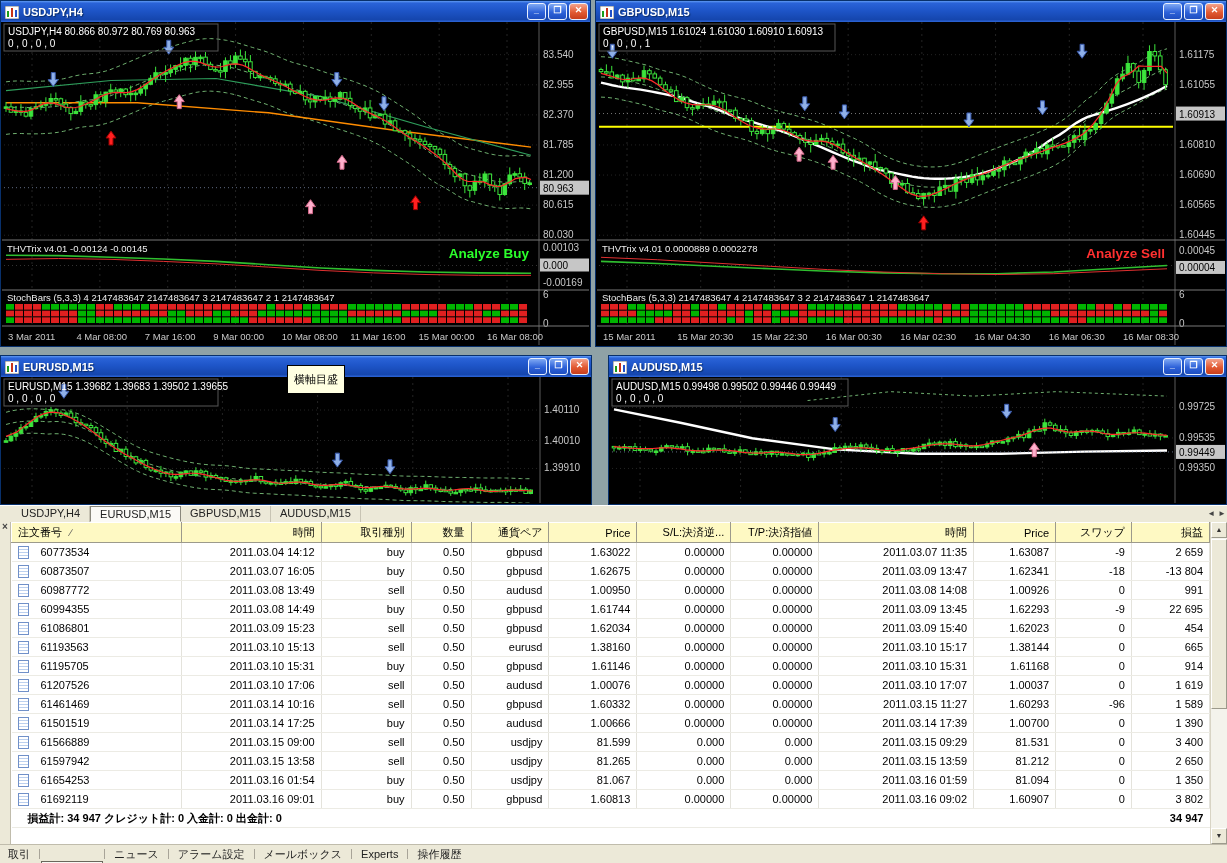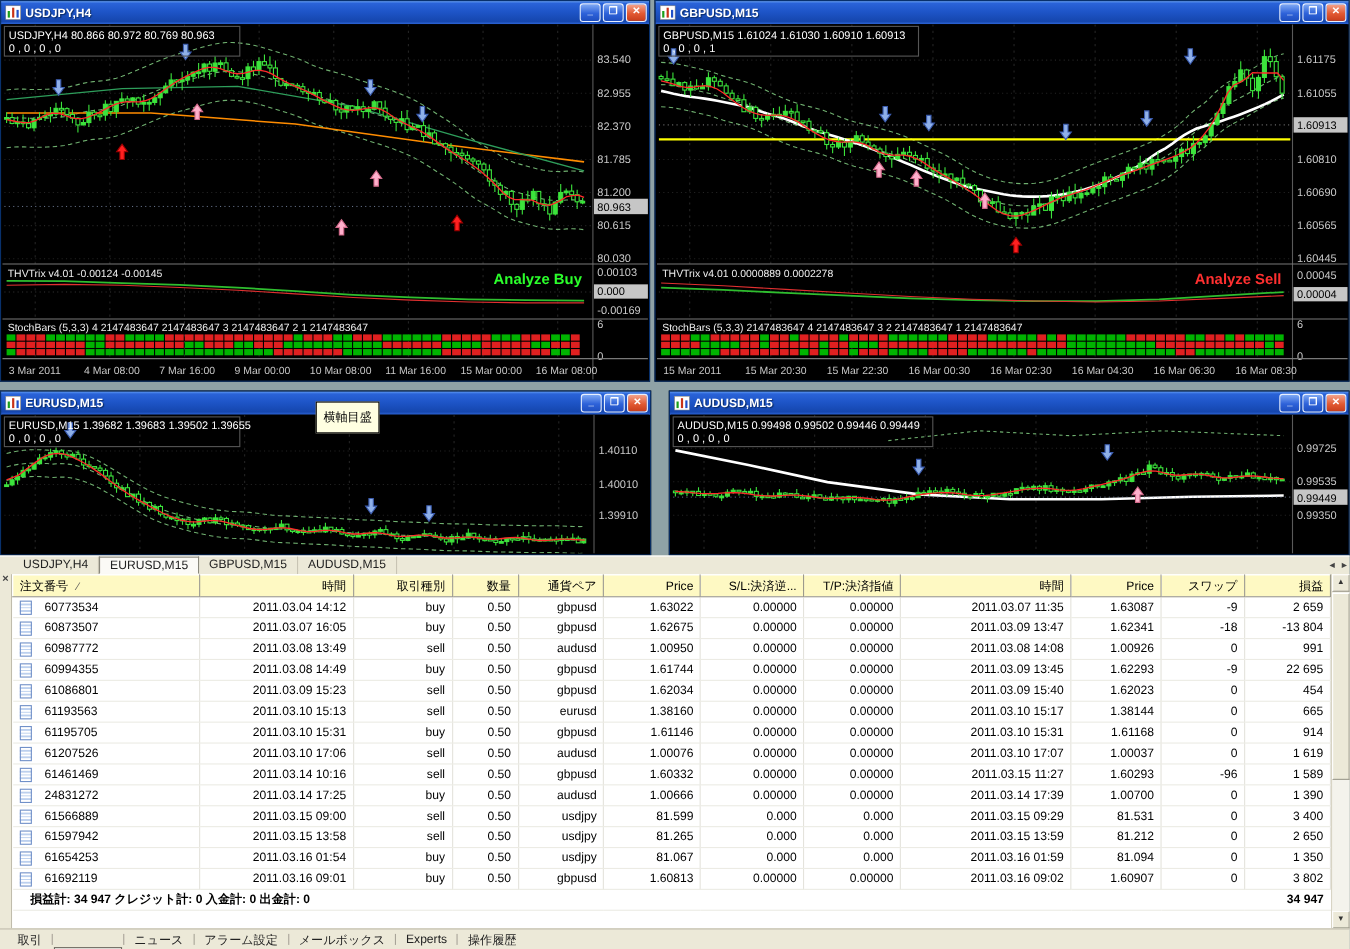--- a/index.html
+++ b/index.html
@@ -57,21 +57,21 @@
   .docicon{
     width:11px;height:13px;flex:none;border:1px solid #7090C8;box-sizing:border-box;
     background:repeating-linear-gradient(180deg,#FFF 0 2px,#BCD0EE 2px 3px);
   }
   .sortg{color:#555;margin-left:8px;font-size:10px;}
   tr.sumrow td{font-weight:bold;border-right:none;}
   .vscroll{position:absolute;right:0;top:16px;width:17px;bottom:19px;background:#F4F3EC;border-left:1px solid #D8D4C4;box-sizing:border-box;}
   .sb-btn{position:absolute;left:0;width:16px;height:16px;background:#ECE9D8;border:1px solid;border-color:#FFF #9C9A8C #9C9A8C #FFF;box-sizing:border-box;font-size:7px;color:#333;text-align:center;line-height:14px;cursor:default;}
   .sb-up{top:0;} .sb-down{bottom:0;}
   .sb-thumb{position:absolute;left:0;top:17px;width:16px;height:170px;background:#ECE9D8;border:1px solid;border-color:#FFF #9C9A8C #9C9A8C #FFF;box-sizing:border-box;cursor:default;}
-  .bottom-tabs{position:absolute;left:0;right:0;bottom:0;height:19px;background:#ECE9D8;border-top:1px solid #C0BCAC;display:flex;align-items:center;padding-left:8px;font-size:11px;color:#222;box-sizing:border-box;}
+  .bottom-tabs{position:absolute;left:0;right:0;bottom:0;height:19px;background:#ECE9D8;border-top:1px solid #C0BCAC;display:flex;align-items:center;padding-left:0;font-size:11px;color:#222;box-sizing:border-box;}
   .btab{padding:0 8px;white-space:nowrap;cursor:default;}
   .btab.active{border:1px solid #6A675C;background:#F8F7F2;font-weight:bold;margin-top:31px;}
   .bsep{width:1px;height:10px;background:#A8A498;margin:0 1px;}
 </style>
 </head>
 <body>
 
 <div class="window" id="win-usdjpy" style="left:0;top:0;width:591px;height:347px;">
   <div class="titlebar">
     <span class="win-icon">
@@ -1772,21 +1772,21 @@
             <td class="ar">0.00000</td>
             <td class="ar">2011.03.15 11:27</td>
             <td class="ar">1.60293</td>
             <td class="ar">-96</td>
             <td class="ar">1 589</td>
           </tr>
           <tr>
             <td class="al">
               <div class="ordercell">
                 <span class="docicon"></span>
-                <span>24831272</span>
+                <span>61501519</span>
               </div>
             </td>
             <td class="ar">2011.03.14 17:25</td>
             <td class="ar">buy</td>
             <td class="ar">0.50</td>
             <td class="ar">audusd</td>
             <td class="ar">1.00666</td>
             <td class="ar">0.00000</td>
             <td class="ar">0.00000</td>
             <td class="ar">2011.03.14 17:39</td>

